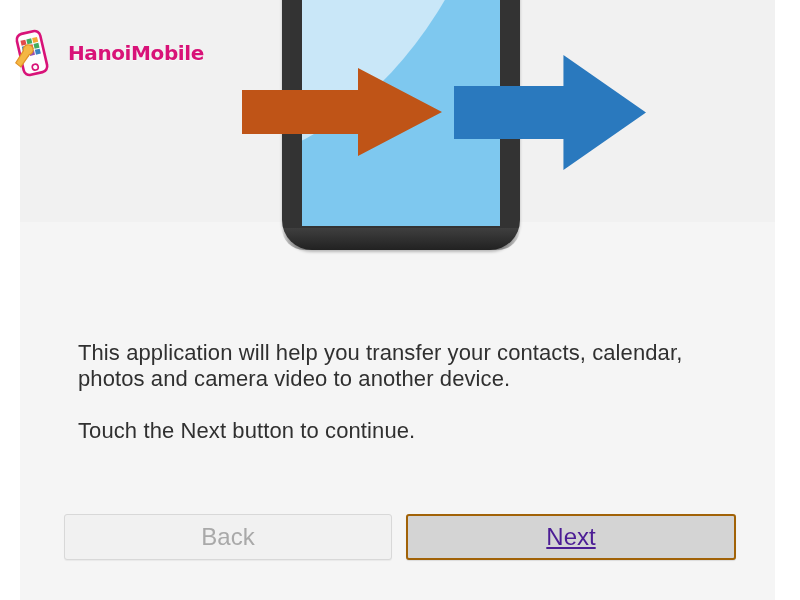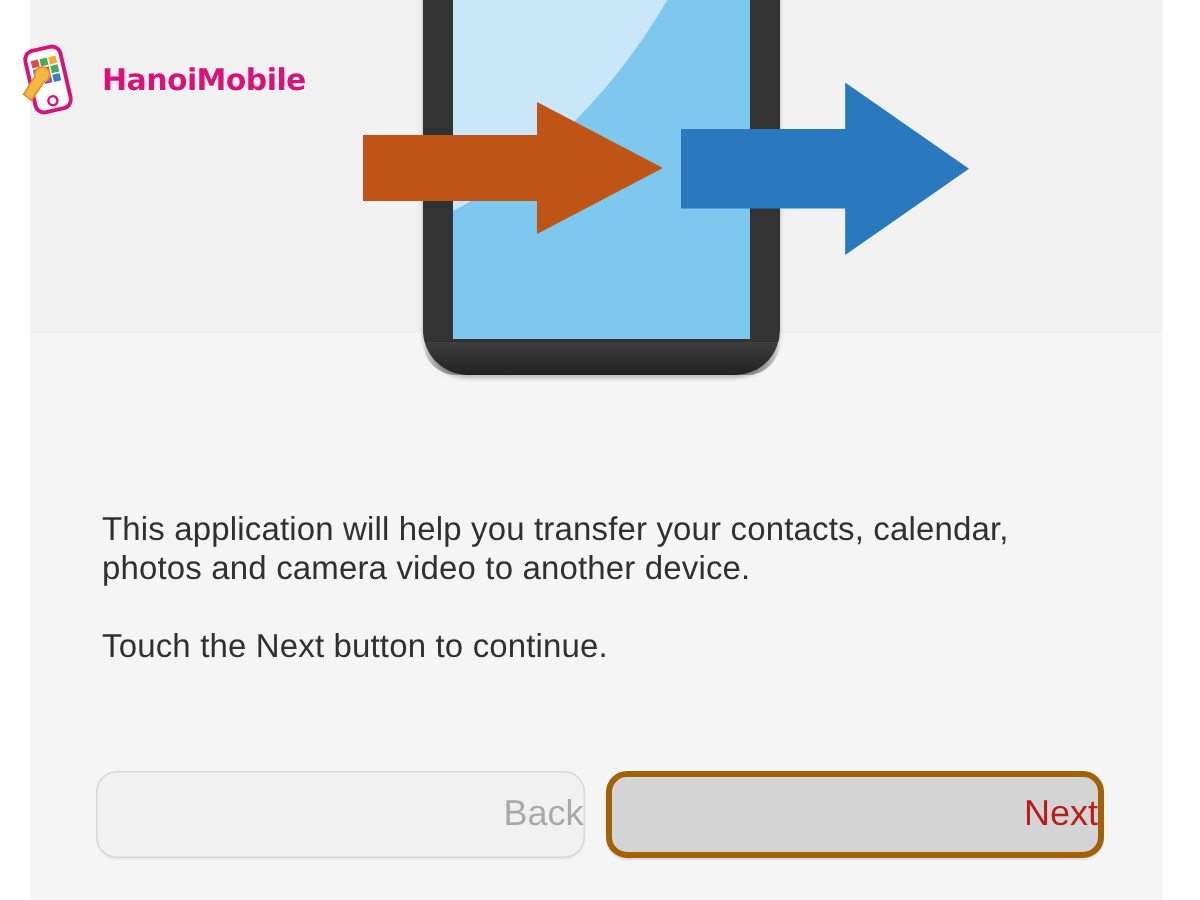--- a/index.html
+++ b/index.html
@@ -132,21 +132,21 @@
     font-size: 20px;
     font-weight: bold;
     color: #d6006e;
     letter-spacing: -0.4px;
     text-shadow: 0 1px 0 rgba(255,255,255,0.6);
   }
 
   
   #body-copy {
     position: absolute;
-    left: 48px;
+    left: 58px;
     top: 340px;
     width: 660px;
   }
   .para {
     color: #303030;
     font-size: 22px;
     line-height: 26px;
     letter-spacing: 0.1px;
     margin: 0;
   }
@@ -155,41 +155,42 @@
   
   #button-bar {
     position: absolute;
     left: 44px;
     top: 514px;
     width: 672px;
     display: flex;
     gap: 14px;
   }
   .btn {
-    height: 58px;
+    height: 46px;
     flex: 1 1 0;
     display: flex;
     align-items: center;
-    justify-content: flex-end;
+    justify-content: center;
     font-size: 24px;
-    border-radius: 14px;
+    border-radius: 3px;
     box-sizing: border-box;
     user-select: none;
   }
   #back-button {
     background: #f1f1f1;
     border: 1px solid #d8d8d8;
     color: #a9a9a9;
     box-shadow: 0 1px 1px rgba(0,0,0,0.05);
   }
   #next-button {
     background: #d4d4d4;
-    border: 4px solid #a16207;
-    color: #b91c1c;
+    border: 2px solid #a16207;
+    color: #4c1d95;
     box-shadow: 0 1px 1px rgba(0,0,0,0.10);
+    text-decoration: underline;
   }
 </style>
 </head>
 <body>
 
 <div id="screen">
 
   <div id="app-canvas">
     <div id="canvas-top-shade"></div>
 

